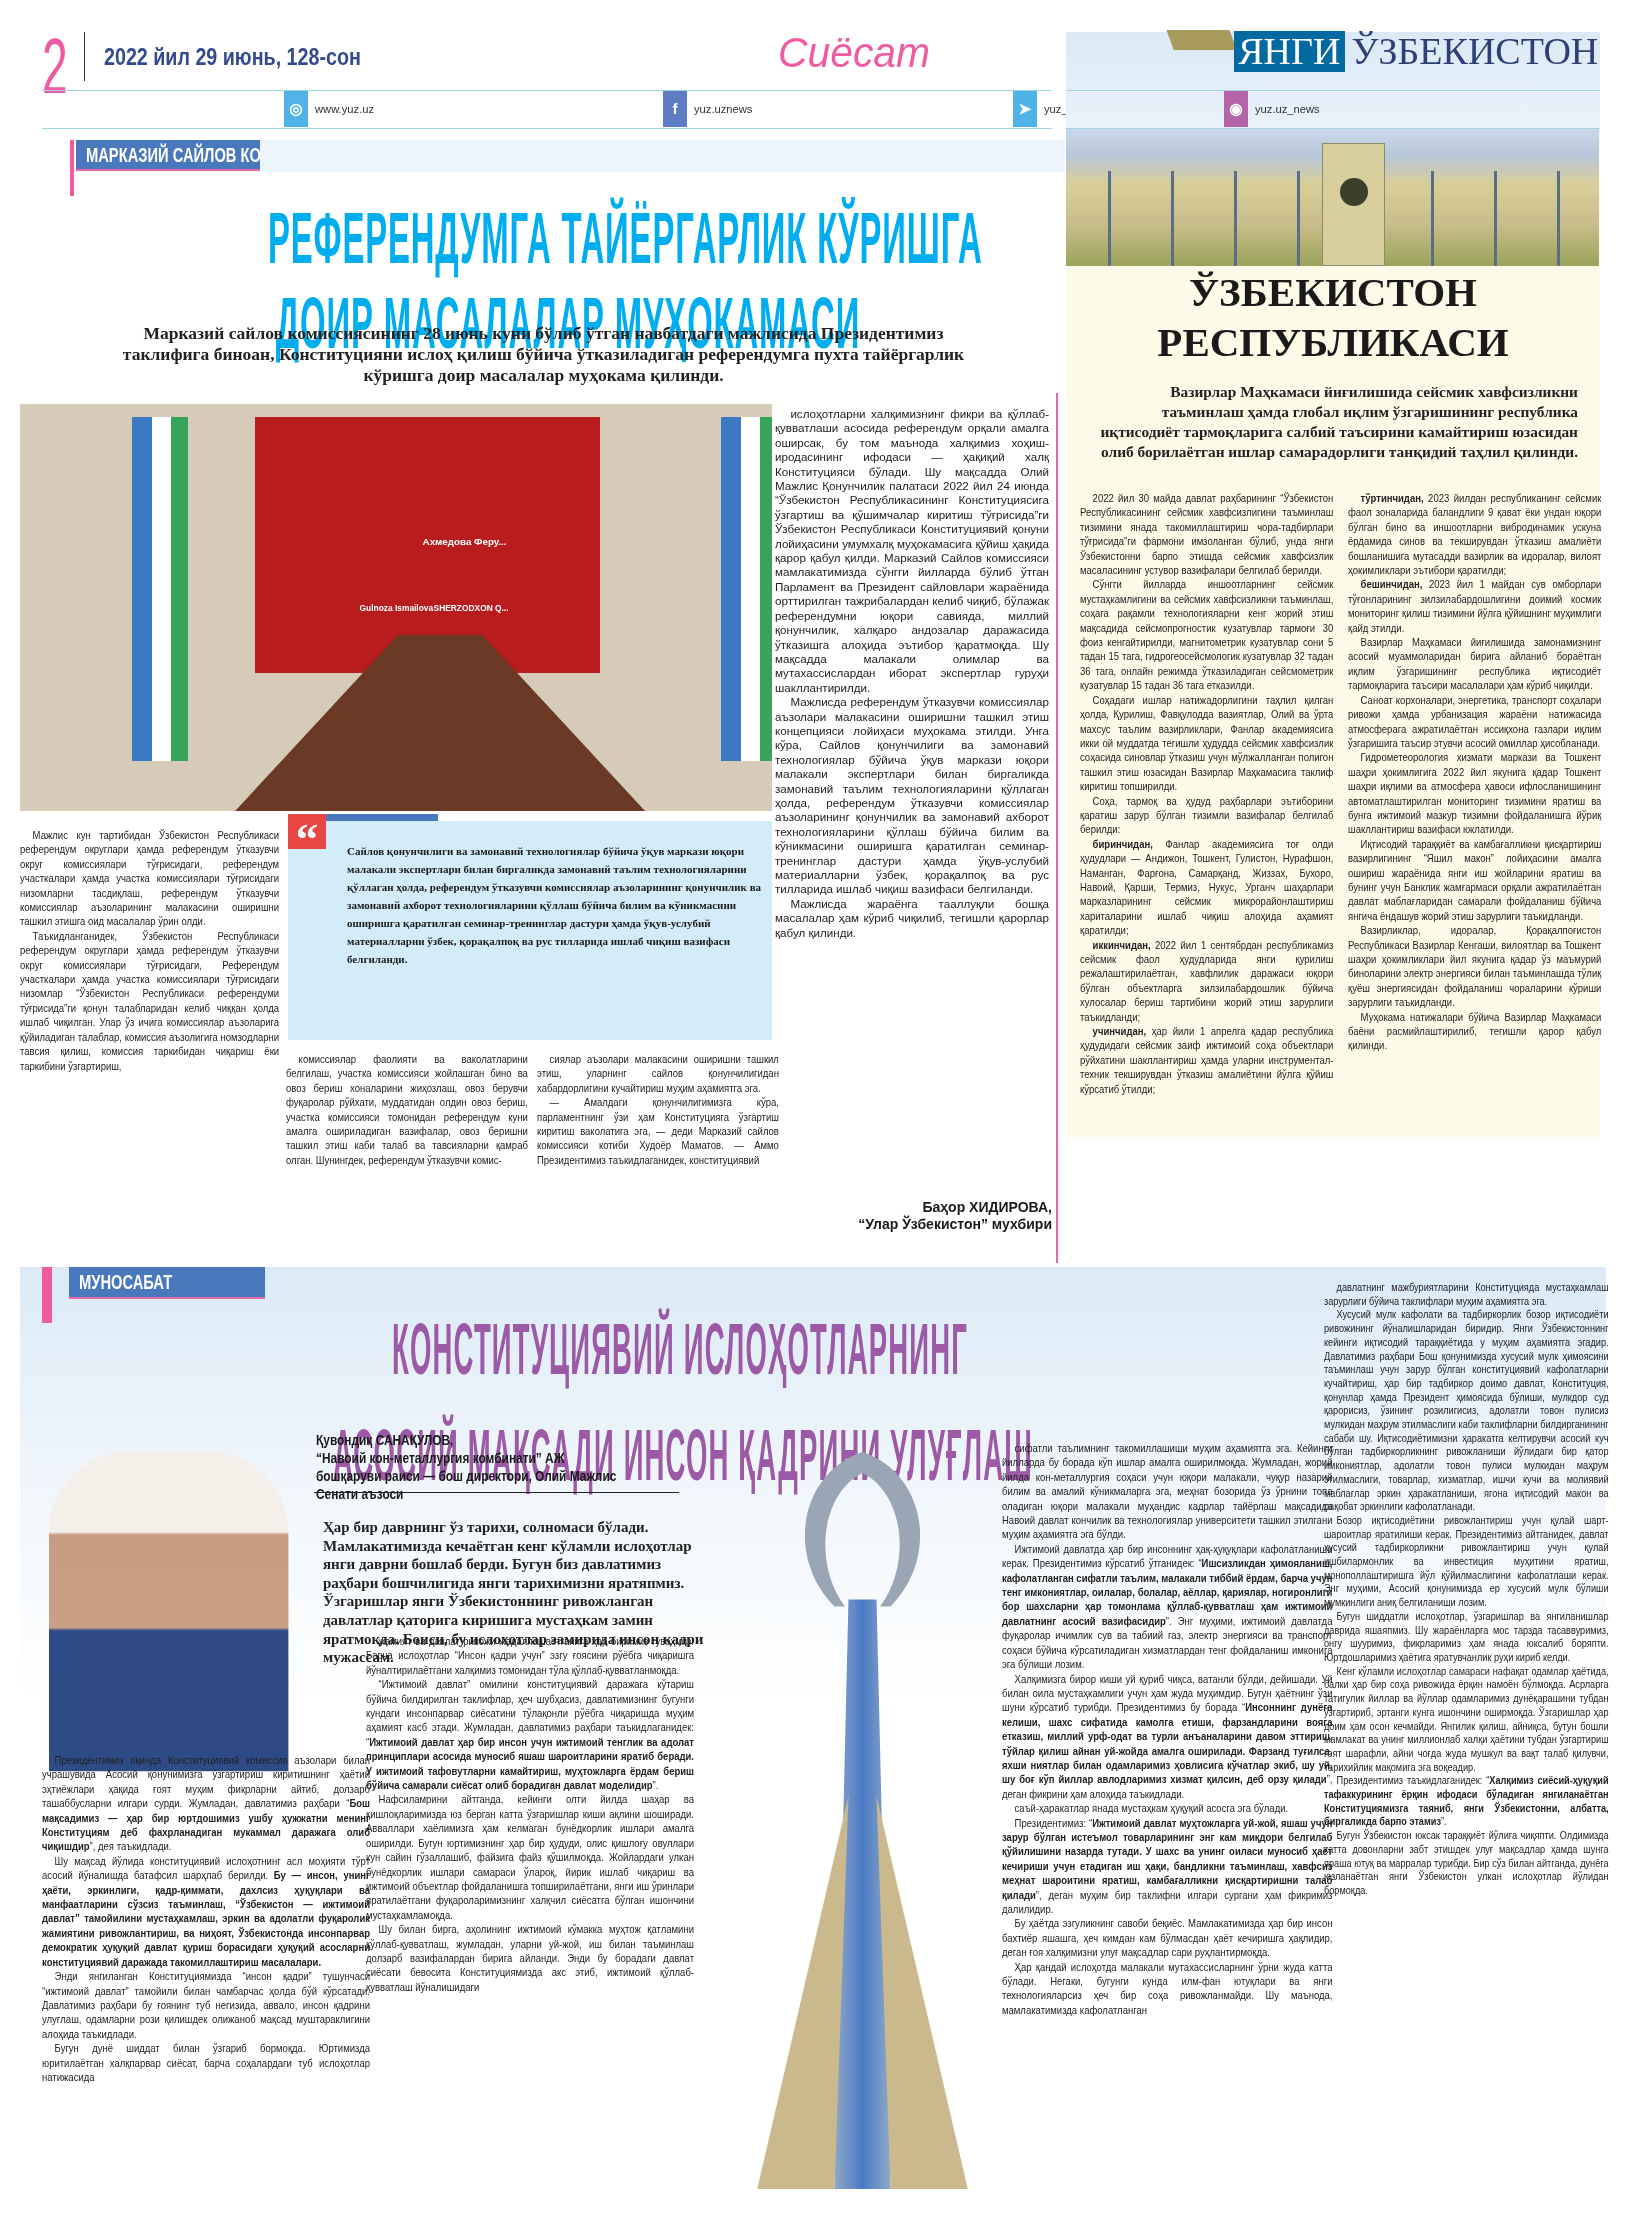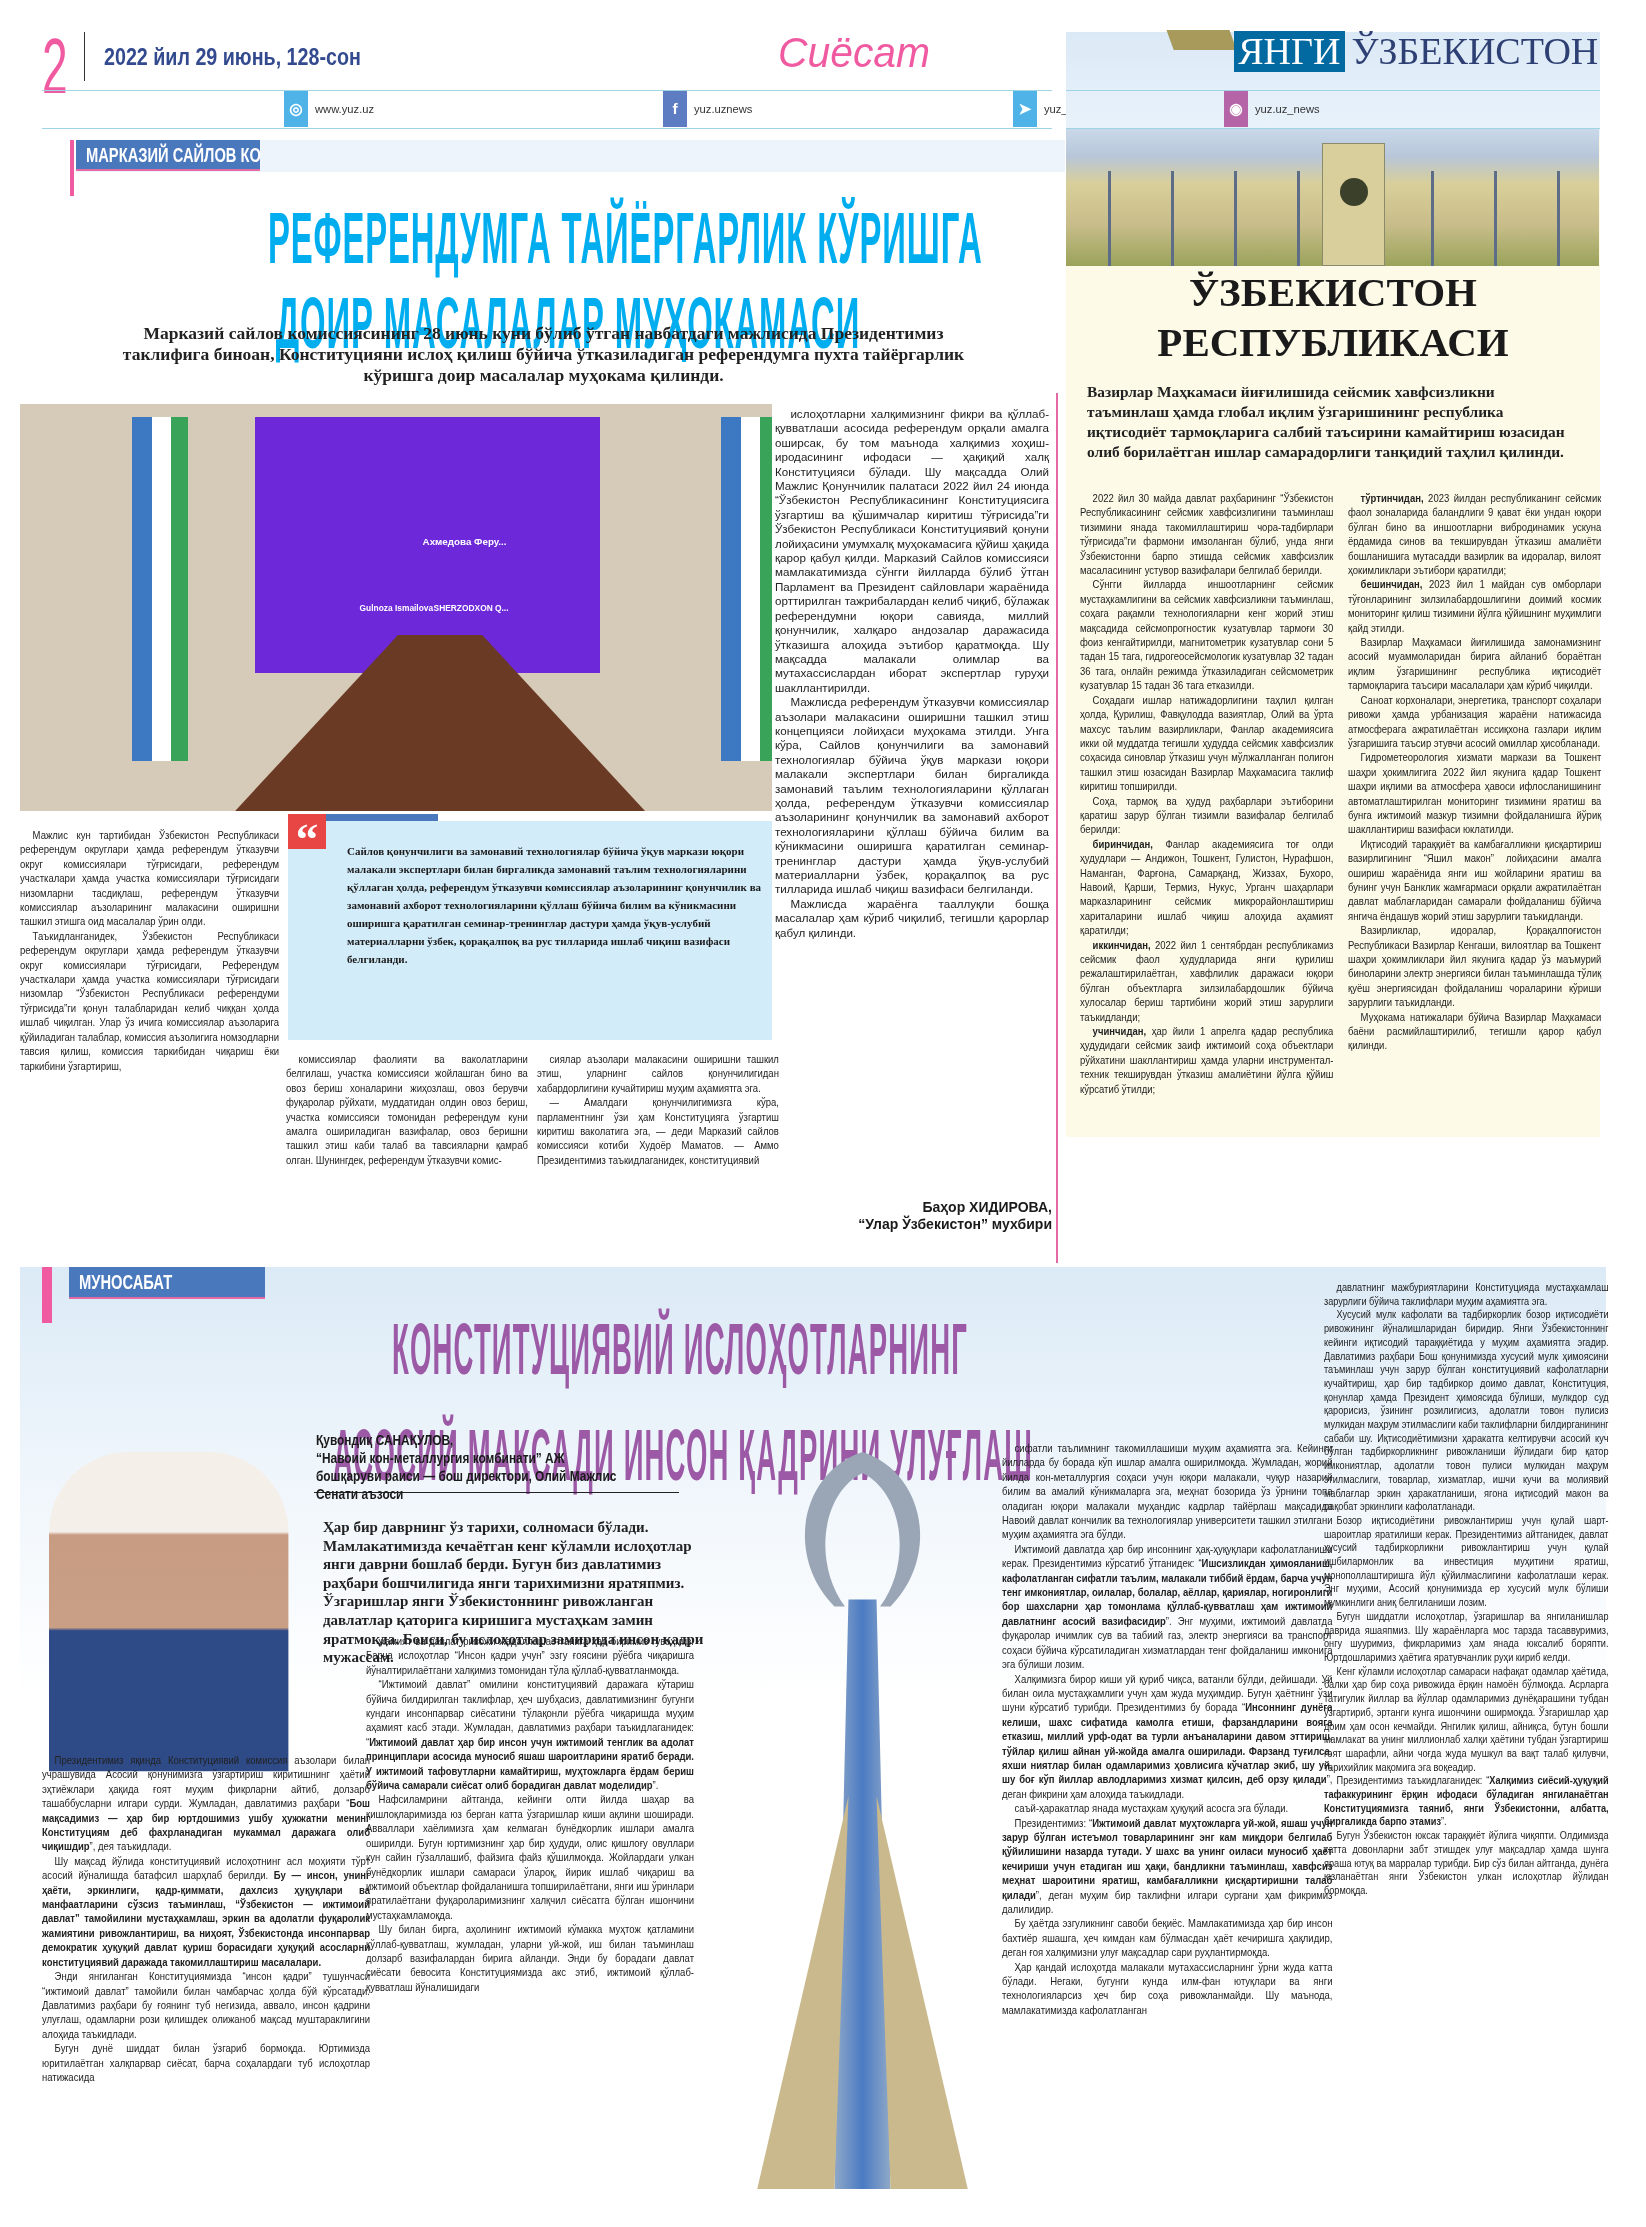--- a/index.html
+++ b/index.html
@@ -15,33 +15,33 @@
 
 .rightbox{left:1066px;top:32px;width:534px;height:1105px;background:#fdfbe8}
 .mast{left:1066px;top:32px;width:534px;height:105px;background:linear-gradient(180deg,#dbe9f6,#eaf3fb)}
 .mastlogo{left:1234px;top:31px;display:flex;align-items:center}
 .mast-yangi{background:#0369a1;color:#fff;font-family:"Liberation Serif",serif;font-size:38px;padding:1.4px 4.2px;line-height:1}
 .mast-uz{color:#2d3f73;font-family:"Liberation Serif",serif;font-size:38px;margin-left:7px;line-height:1}
 .mast-tab{left:1170px;top:29.5px;width:63px;height:19.6px;background:#a89a5a;transform:skewX(20deg)}
 .building{left:1066px;top:129px;width:533px;height:137px;background:linear-gradient(180deg,#c9d9ea 0%,#b7c6d8 20%,#d9cf9a 40%,#c8bd8a 70%,#9aa35a 100%)}
 .building .win{position:absolute;top:42px;bottom:0;width:2.8px;background:#5d6d88}
 .gov-title{left:1066px;top:267px;width:534px;text-align:center;font-family:"Liberation Serif",serif;font-weight:700;font-size:41px;line-height:1.22;color:#1a1a1a}
-.gov-lede{left:1087px;top:382px;width:491px;text-align:left;font-family:"Liberation Serif",serif;font-weight:700;font-size:15.4px;line-height:1.3;color:#222}
+.gov-lede{left:1087px;top:382px;width:491px;text-align:right;font-family:"Liberation Serif",serif;font-weight:700;font-size:15.4px;line-height:1.3;color:#222}
 .col{position:absolute;font-size:11.6px;line-height:14.4px;text-align:justify;color:#222;overflow:hidden;font-family:"Liberation Sans",sans-serif}
 .col p{text-indent:15.4px}
 .col b{font-weight:700}
 .narrow{transform:scaleX(.82);transform-origin:left top}
 
 .rubric{left:76px;top:140px;width:989px;height:32px;background:#eef4fb}
 .rubric-lbl{left:76px;top:140px;width:184px;height:31px;background:#4a78bd;color:#fff;font-weight:700;font-size:21px;padding:2.8px 9.8px;border-bottom:2.1px solid #e46aa6;white-space:nowrap;overflow:hidden}
 .pinkedge{left:70px;top:140px;width:4.2px;height:56px;background:#f05aa0}
 .h1{left:84px;top:195px;width:968px;text-align:center;color:#00aeef;font-weight:700;font-size:53px;line-height:63px;letter-spacing:1.4px;transform:scaleY(1.35);transform-origin:top}
 .lede1{left:105px;top:323px;width:877px;text-align:center;font-family:"Liberation Serif",serif;font-weight:700;font-size:17.5px;line-height:21px;color:#222}
 .photo1{left:19.6px;top:404px;width:752px;height:407px;background:#d6cbb8;overflow:hidden}
-.screen{position:absolute;left:235px;top:12.6px;width:345px;height:256px;background:#6d28d9}
+.screen{position:absolute;left:235px;top:12.6px;width:345px;height:256px;background:#b91c1c}
 .flag{position:absolute;width:56px;height:344px;background:linear-gradient(90deg,#3d78c3 0 35%,#fff 35% 70%,#3aa35a 70%)}
 .table{position:absolute;left:210px;top:231px;width:421px;height:182px;background:#6b3a24;clip-path:polygon(40% 0,60% 0,100% 100%,0 100%)}
 .quote{left:288px;top:821px;width:484px;height:219px;background:#d3ecf9}
 .quote-mark{left:288px;top:814px;width:38px;height:35px;background:#e84545;color:#fff;font-family:"Liberation Serif",serif;font-size:45px;font-weight:700;text-align:center;line-height:50px}
 .quote-text{left:347px;top:842px;width:421px;font-family:"Liberation Serif",serif;font-weight:700;font-size:11px;line-height:18px;color:#1a1a1a}
 .byline1{left:736px;top:1199px;width:316px;text-align:right;font-weight:700;font-size:14px;line-height:17px}
 .vpink{left:1056px;top:393px;width:2.1px;height:870px;background:#e46aa6}
 
 .bg2{left:19.6px;top:1267px;width:1586px;height:961px;background:linear-gradient(180deg,#dbeaf6 0%,#eef5fb 20%,#fff 45%)}
 .rubric2{left:69px;top:1267px;width:196px;height:32px;background:#4a78bd;color:#fff;font-weight:700;font-size:21px;padding:2.8px 9.8px;border-bottom:2.1px solid #e46aa6}

